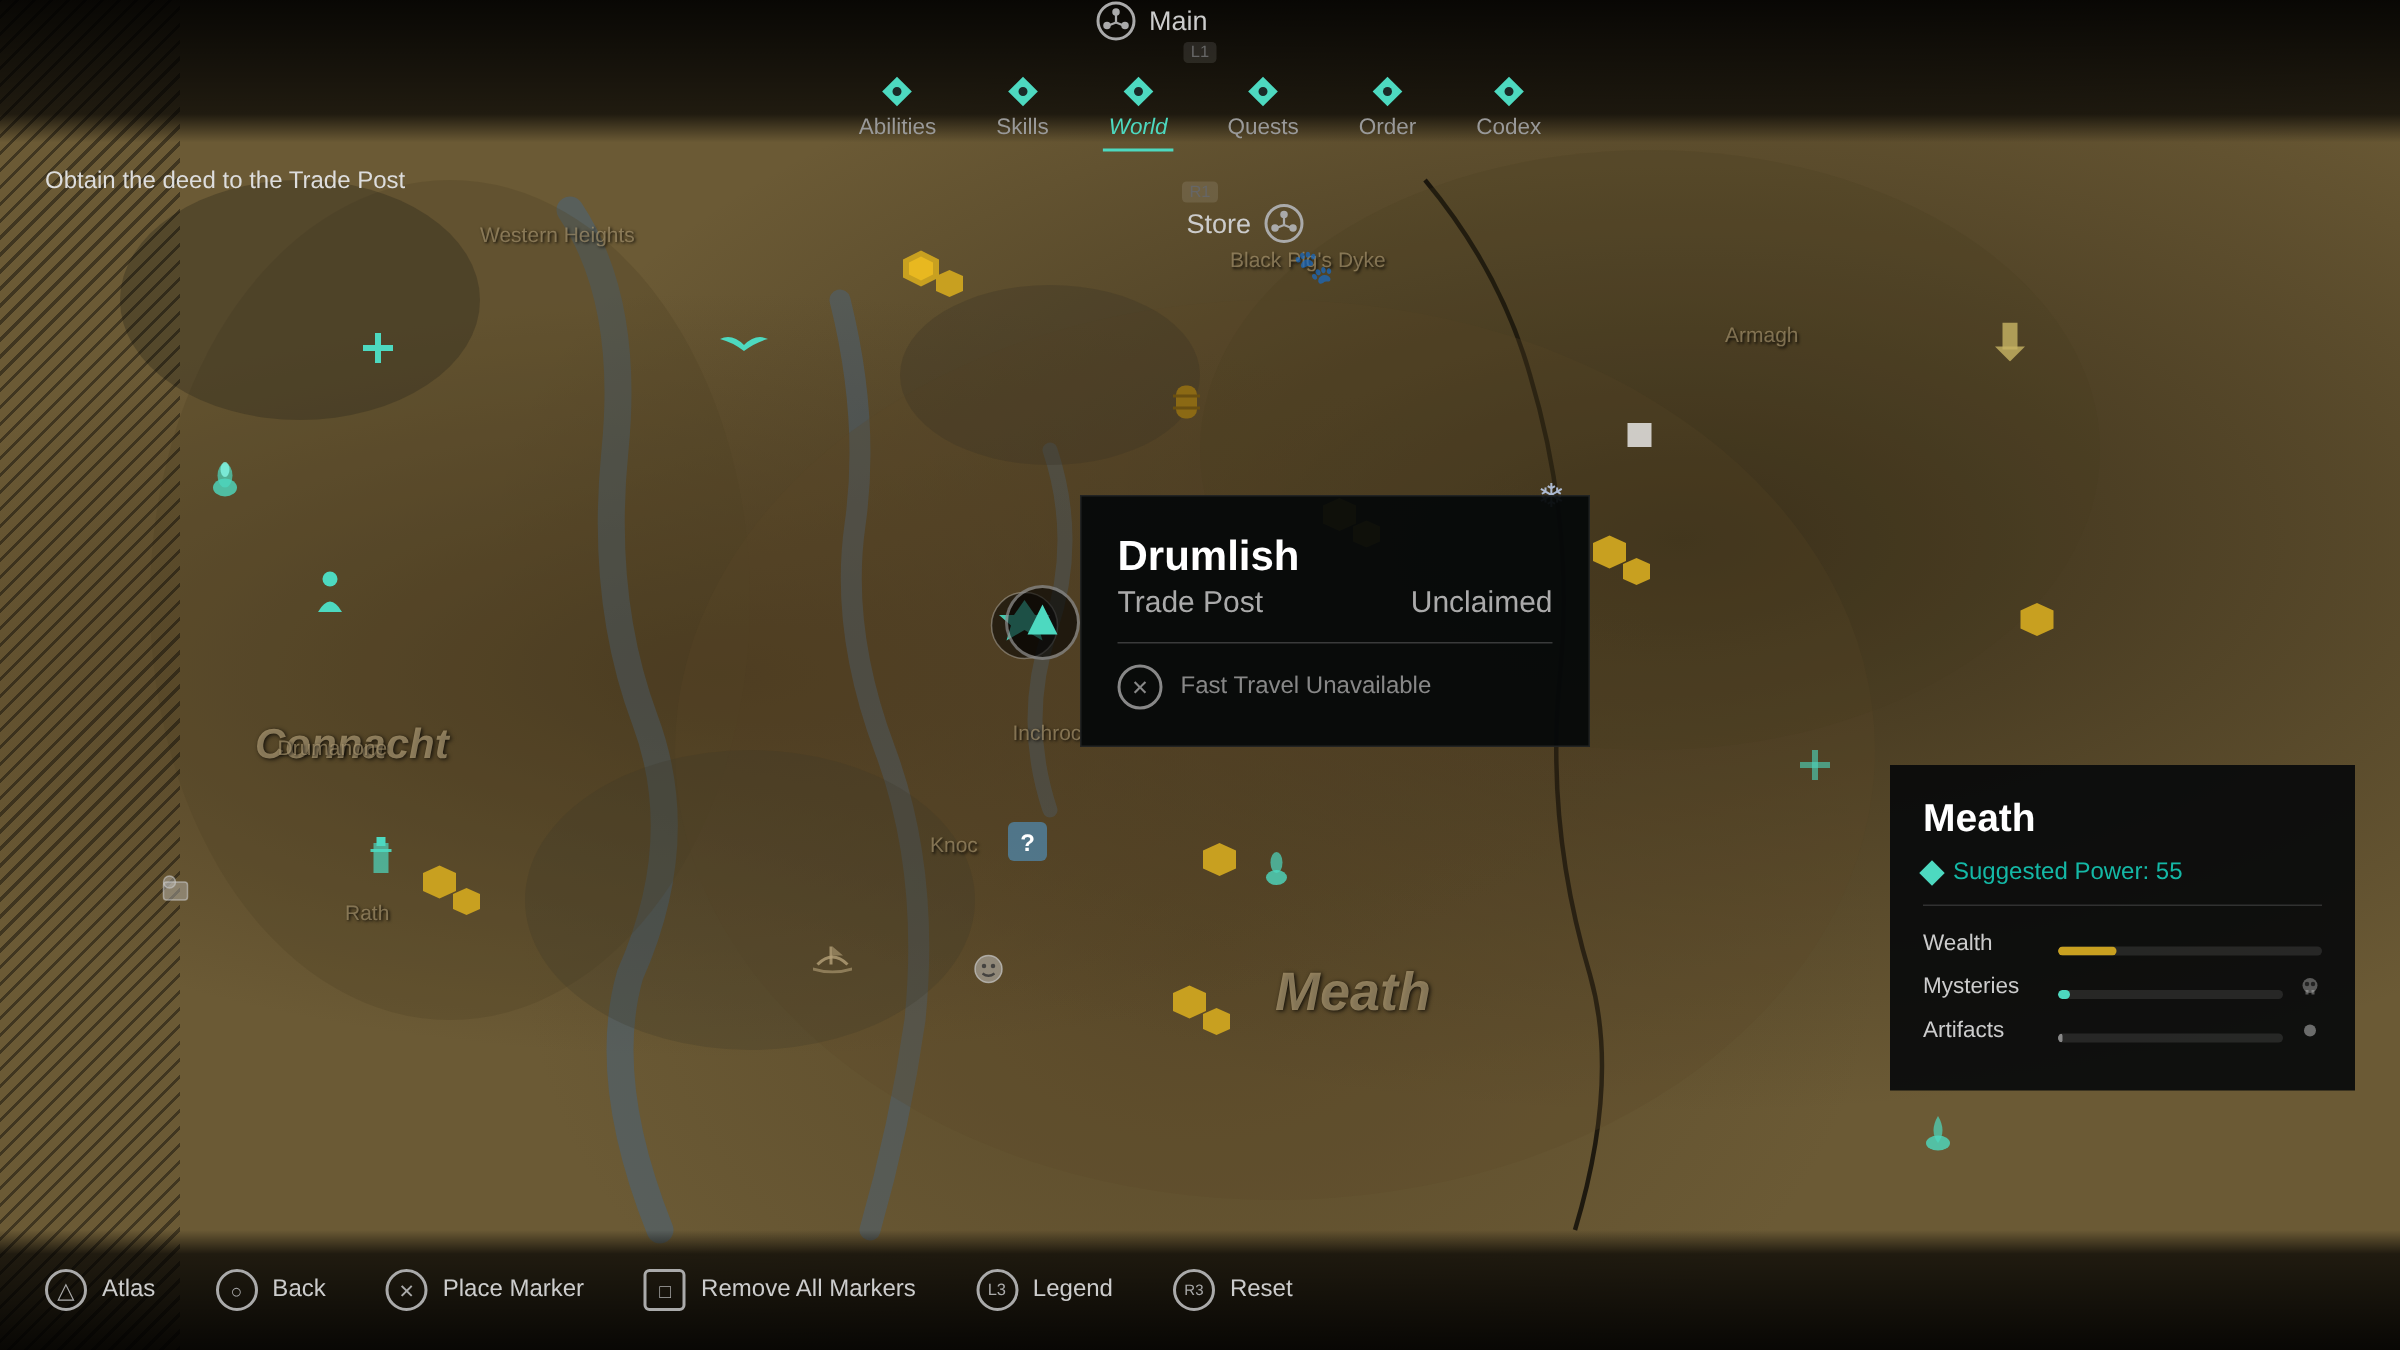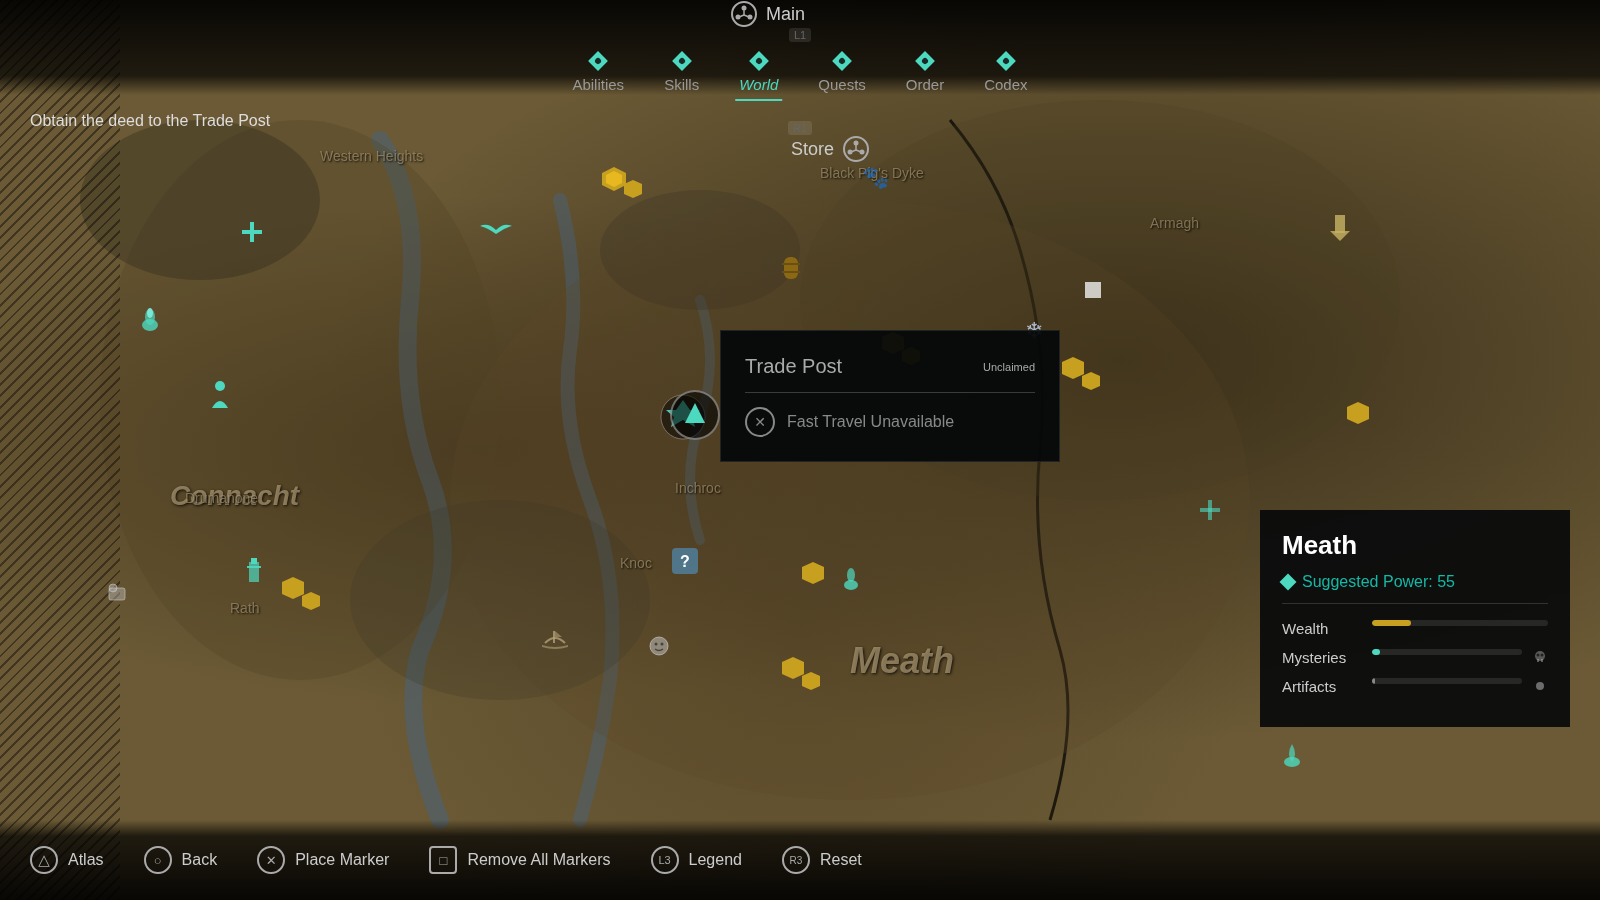--- a/index.html
+++ b/index.html
@@ -194,21 +194,21 @@
       margin-bottom: 14px;
     }
 
     .popup-type {
       color: #aaa;
       font-size: 20px;
     }
 
     .popup-status {
       color: #aaa;
-      font-size: 11px;
+      font-size: 20px;
     }
 
     .popup-divider {
       height: 1px;
       background: rgba(255,255,255,0.2);
       margin-bottom: 14px;
     }
 
     .popup-action {
       display: flex;
@@ -265,21 +265,21 @@
       transform: rotate(45deg);
     }
 
     .power-text {
       color: #14b8a6;
       font-size: 16px;
     }
 
     .stat-row {
       display: flex;
-      align-items: flex-start;
+      align-items: flex-end;
       margin-bottom: 12px;
       gap: 10px;
     }
 
     .stat-label {
       color: #ccc;
       font-size: 15px;
       min-width: 80px;
     }
 
@@ -710,20 +710,21 @@
       <line x1="14" y1="15" x2="9" y2="17" stroke="#aaa" stroke-width="1.5"></line>
     </svg>
   </div>
 </div>
 
 <div id="quest-info">
   <div class="quest-desc">Obtain the deed to the Trade Post</div>
 </div>
 
 <div id="location-popup">
+  <div class="popup-name">Drumlish</div>
   <div class="popup-subtitle-row">
     <span class="popup-type">Trade Post</span>
     <span class="popup-status">Unclaimed</span>
   </div>
   <div class="popup-divider"></div>
   <div class="popup-action">
     <div class="x-btn">✕</div>
     <span>Fast Travel Unavailable</span>
   </div>
 </div>

